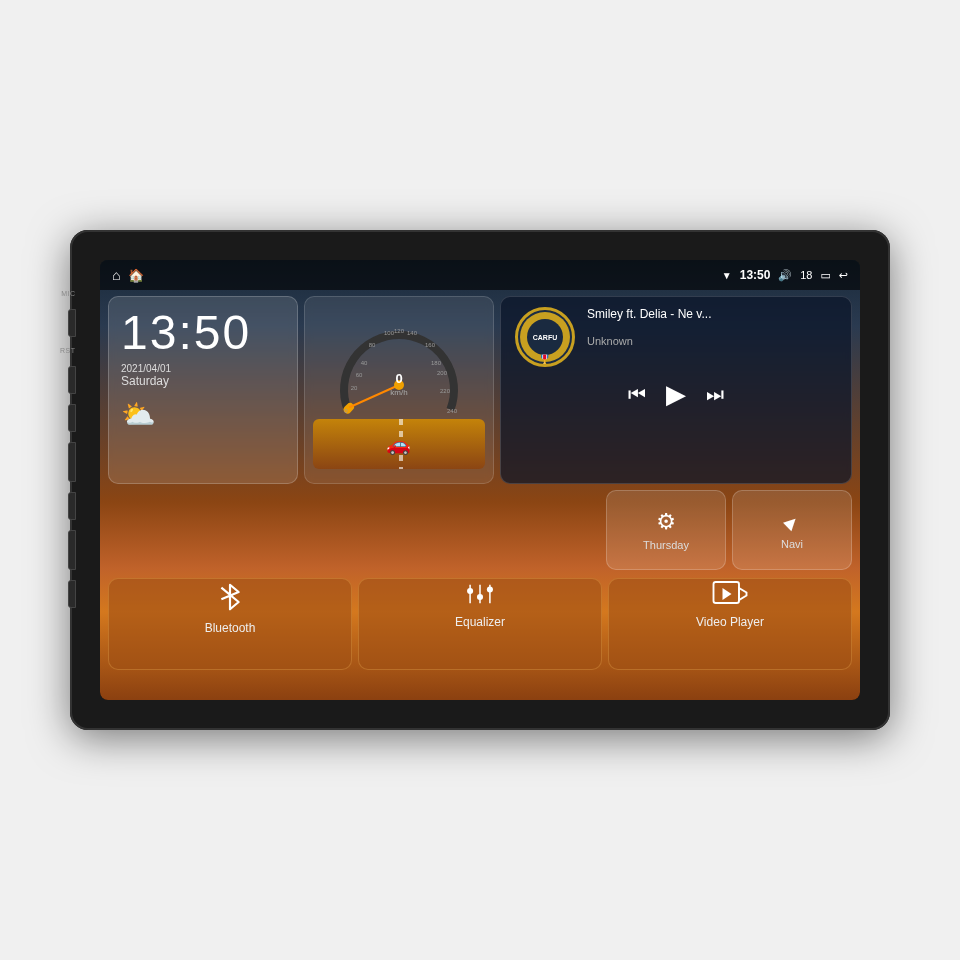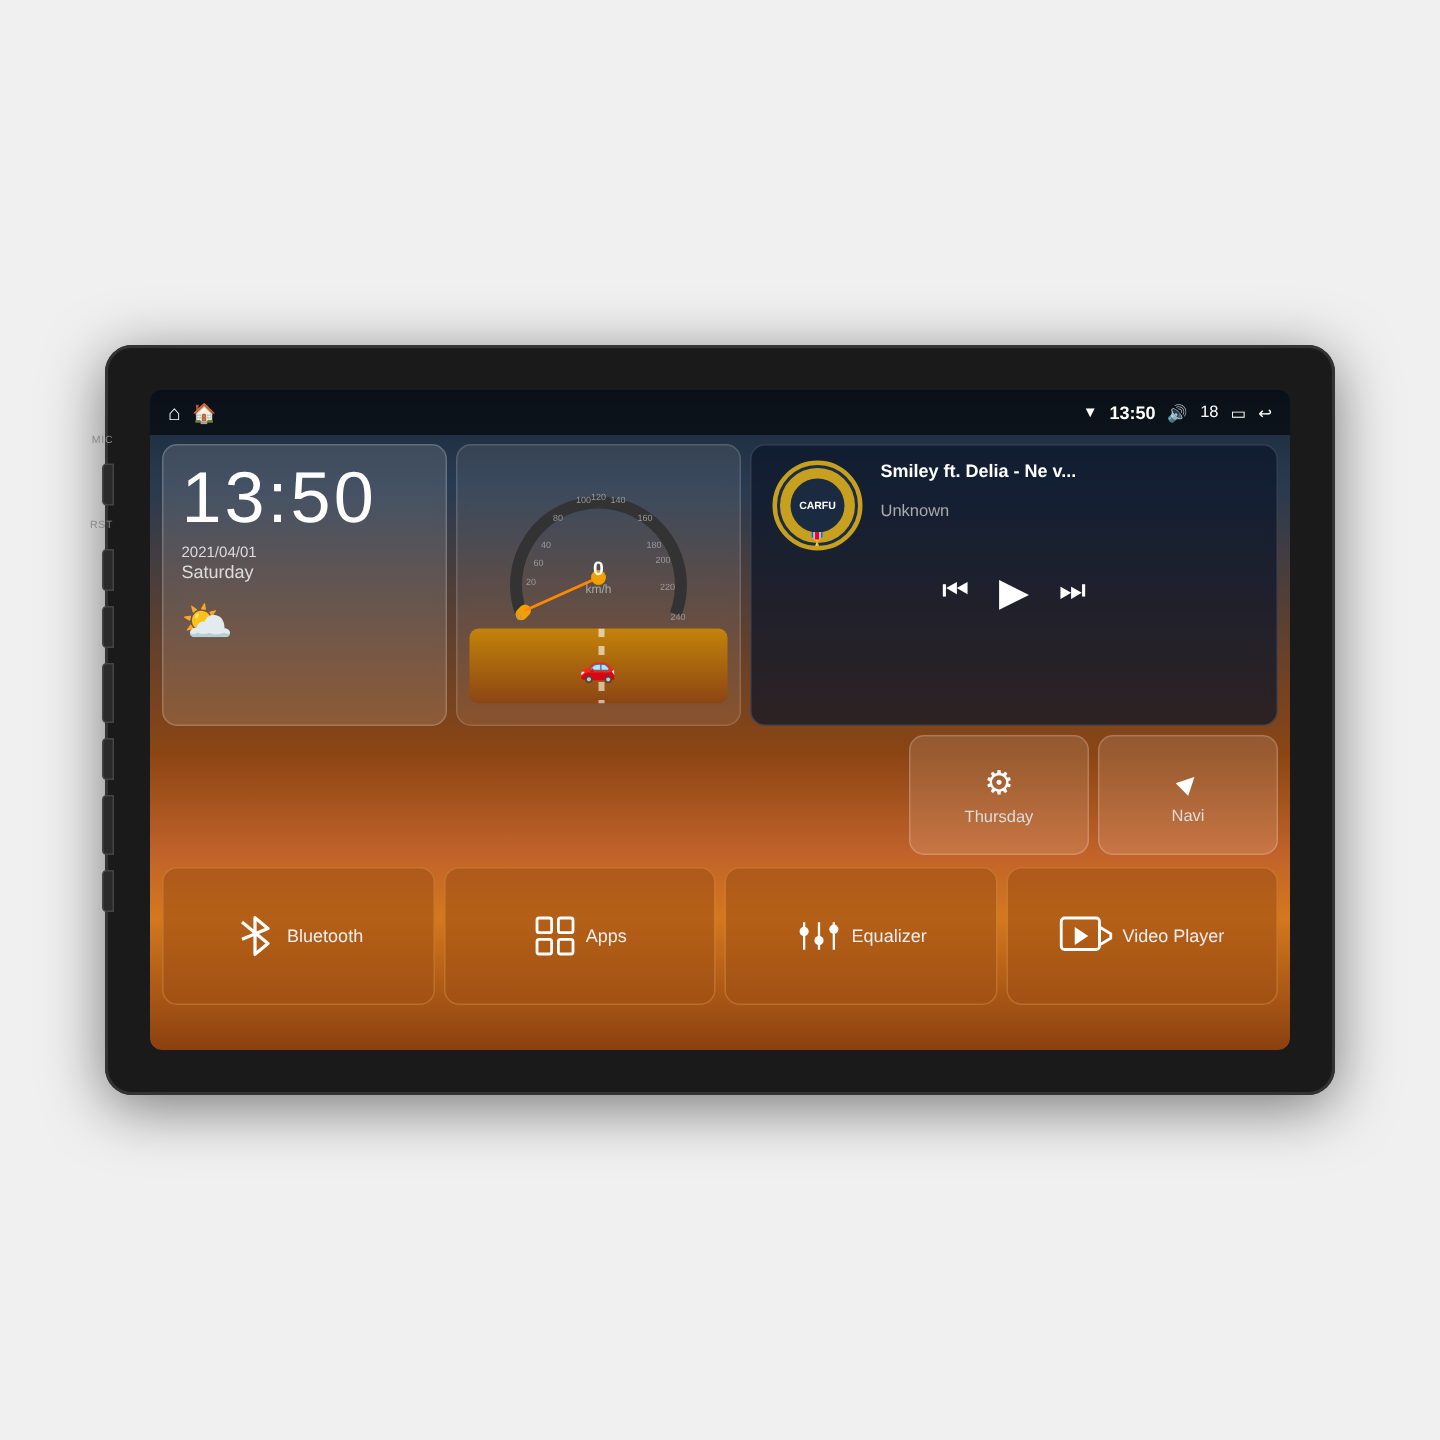--- a/index.html
+++ b/index.html
@@ -227,21 +227,21 @@
       text-align: center;
     }
 
     .music-info {
       flex: 1;
     }
 
     .music-title {
       font-size: 12px;
       color: #fff;
-      font-weight: 700;
+      font-weight: 400;
     }
 
     .music-artist {
       font-size: 11px;
       color: #aaa;
       margin-top: 14px;
     }
 
     .music-controls {
       display: flex;
@@ -297,23 +297,22 @@
       padding: 8px 8px 10px;
       height: 110px;
     }
 
     .bottom-tile {
       flex: 1;
       background: rgba(160,80,20,0.6);
       border-radius: 10px;
       border: 1px solid rgba(255,200,100,0.25);
       display: flex;
-      flex-direction: row;
-      align-items: center;
-      justify-content: center;
+      flex-direction: column;
+      align-items: center;
       gap: 6px;
       cursor: pointer;
       color: #fff;
     }
     .bottom-icon { font-size: 28px; }
     .bottom-label { font-size: 12px; color: #eee; }
 
     
     .speed-arc-bg { fill: none; stroke: #333; stroke-width: 8; }
     .speed-arc { fill: none; stroke: #f0a000; stroke-width: 8; stroke-linecap: round; }
@@ -447,29 +446,20 @@
         <div class="bottom-row">
 
           <div class="bottom-tile">
             <svg class="bottom-icon" viewBox="0 0 40 50" width="30" height="36">
               <polyline points="8,12 32,32 20,42 20,8 32,18 8,28" fill="none" stroke="#fff" stroke-width="3" stroke-linejoin="round"></polyline>
             </svg>
             <span class="bottom-label">Bluetooth</span>
           </div>
 
 
-          <div class="bottom-tile">
-            <svg class="bottom-icon" viewBox="0 0 40 40" width="30" height="30">
-              <rect x="4" y="4" width="13" height="13" rx="2" fill="none" stroke="#fff" stroke-width="2.5"></rect>
-              <rect x="23" y="4" width="13" height="13" rx="2" fill="none" stroke="#fff" stroke-width="2.5"></rect>
-              <rect x="4" y="23" width="13" height="13" rx="2" fill="none" stroke="#fff" stroke-width="2.5"></rect>
-              <rect x="23" y="23" width="13" height="13" rx="2" fill="none" stroke="#fff" stroke-width="2.5"></rect>
-            </svg>
-            <span class="bottom-label">Apps</span>
-          </div>
 
           <div class="bottom-tile">
             <svg class="bottom-icon" viewBox="0 0 42 36" width="32" height="30">
 
               <line x1="8" y1="6" x2="8" y2="30" stroke="#fff" stroke-width="2"></line>
               <circle cx="8" cy="14" r="4" fill="#fff"></circle>
               <line x1="21" y1="6" x2="21" y2="30" stroke="#fff" stroke-width="2"></line>
               <circle cx="21" cy="22" r="4" fill="#fff"></circle>
               <line x1="34" y1="6" x2="34" y2="30" stroke="#fff" stroke-width="2"></line>
               <circle cx="34" cy="12" r="4" fill="#fff"></circle>

